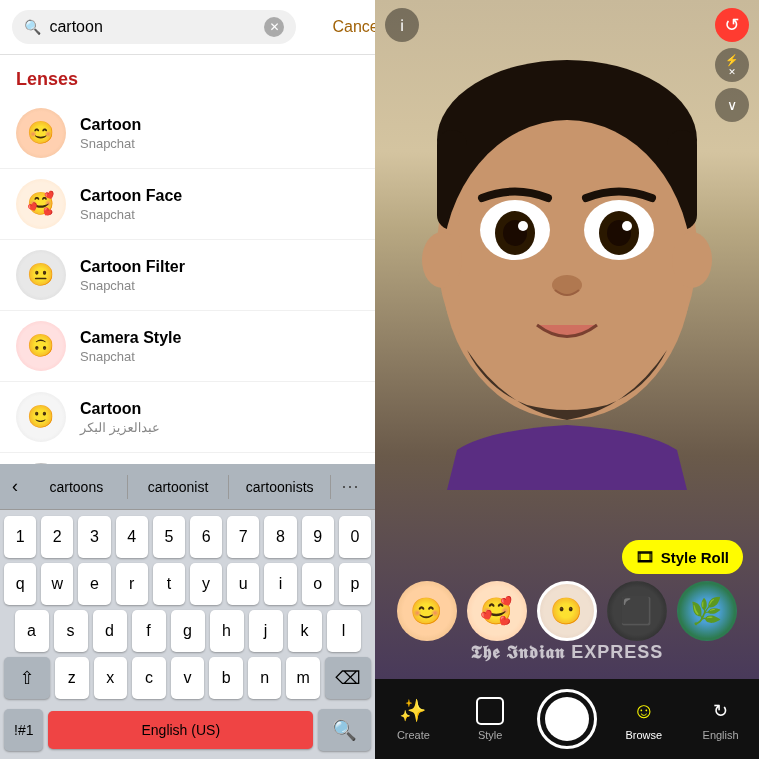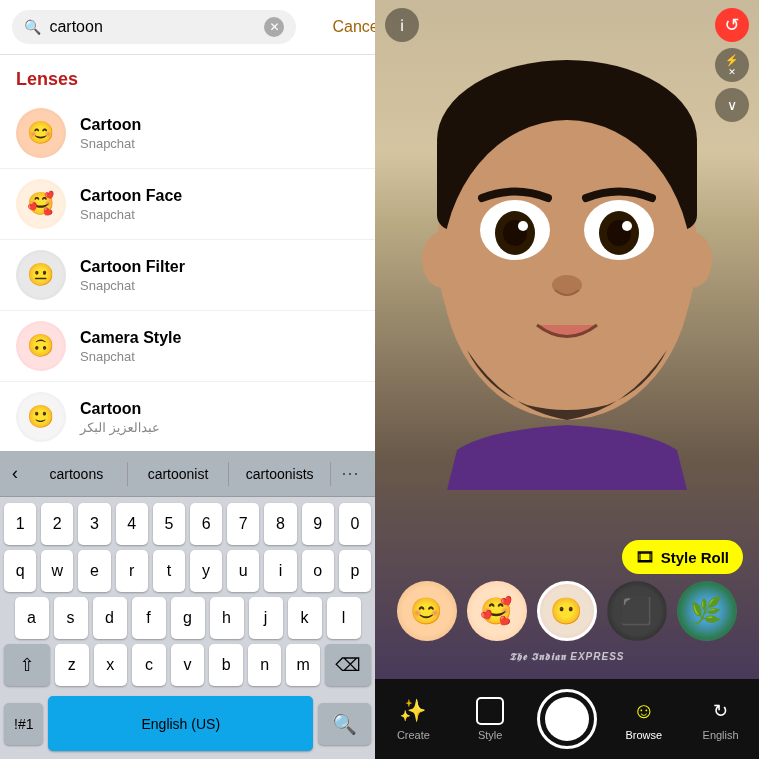--- a/index.html
+++ b/index.html
@@ -209,22 +209,22 @@
       justify-content: center;
       font-size: 14px;
       color: #000;
       cursor: pointer;
       box-shadow: 0 1px 2px rgba(0,0,0,0.3);
       padding: 0 10px;
       white-space: nowrap;
     }
     .kb-space {
       flex: 1;
-      height: 55px;
-      background: #0ea5e9;
+      height: 38px;
+      background: #ef4444;
       border-radius: 5px;
       display: flex;
       align-items: center;
       justify-content: center;
       font-size: 14px;
       color: #000;
       cursor: pointer;
       box-shadow: 0 1px 2px rgba(0,0,0,0.3);
     }
     .kb-return {
@@ -396,22 +396,21 @@
       position: absolute;
       bottom: 96px;
       left: 0;
       right: 0;
       display: flex;
       justify-content: center;
       z-index: 5;
     }
     .watermark-text {
       color: rgba(255,255,255,0.7);
-      font-size: 10px;
-      font-style: italic;
+      font-size: 18px;
       font-weight: 700;
       letter-spacing: 1px;
       text-align: right;
     }
 
     
     .bottom-nav {
       position: absolute;
       bottom: 0;
       left: 0;

